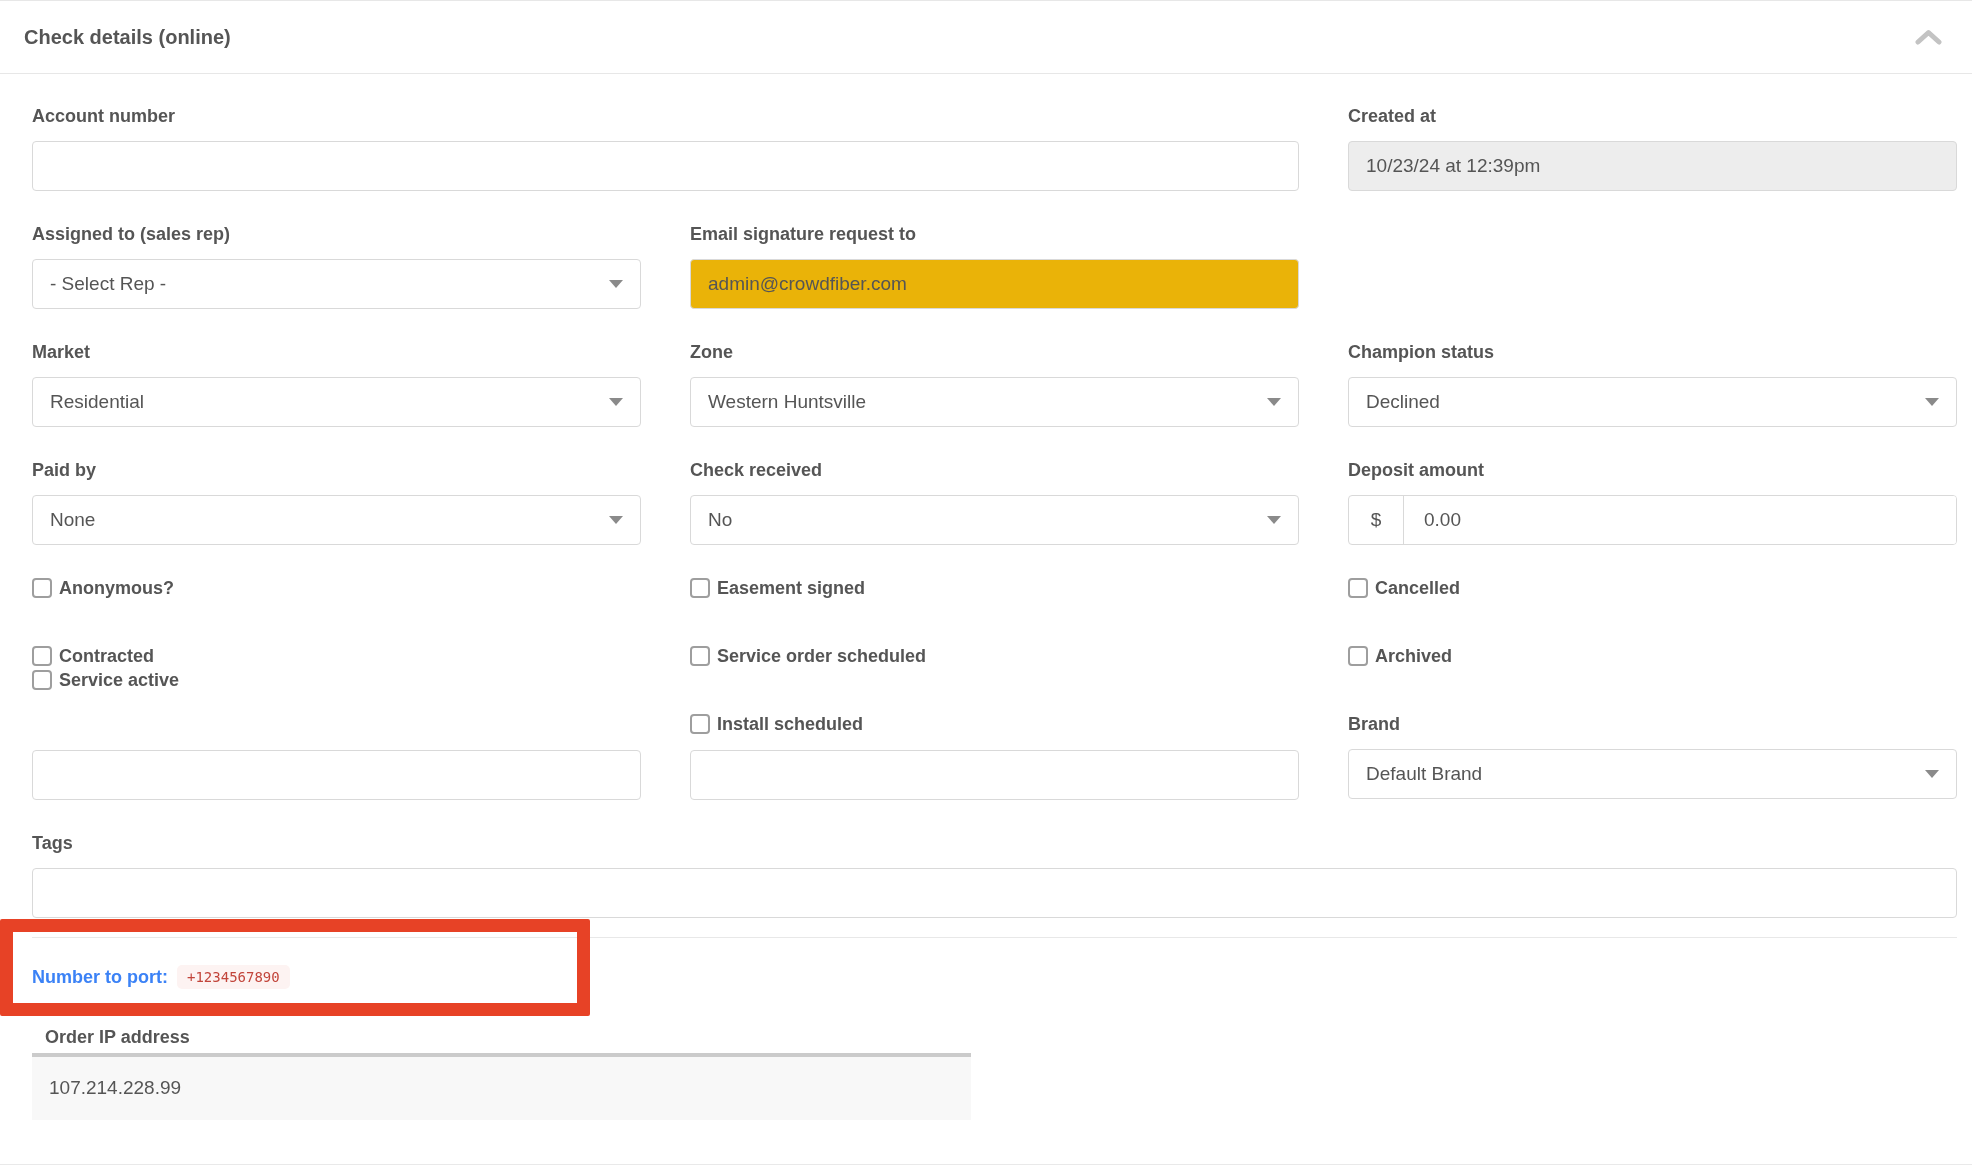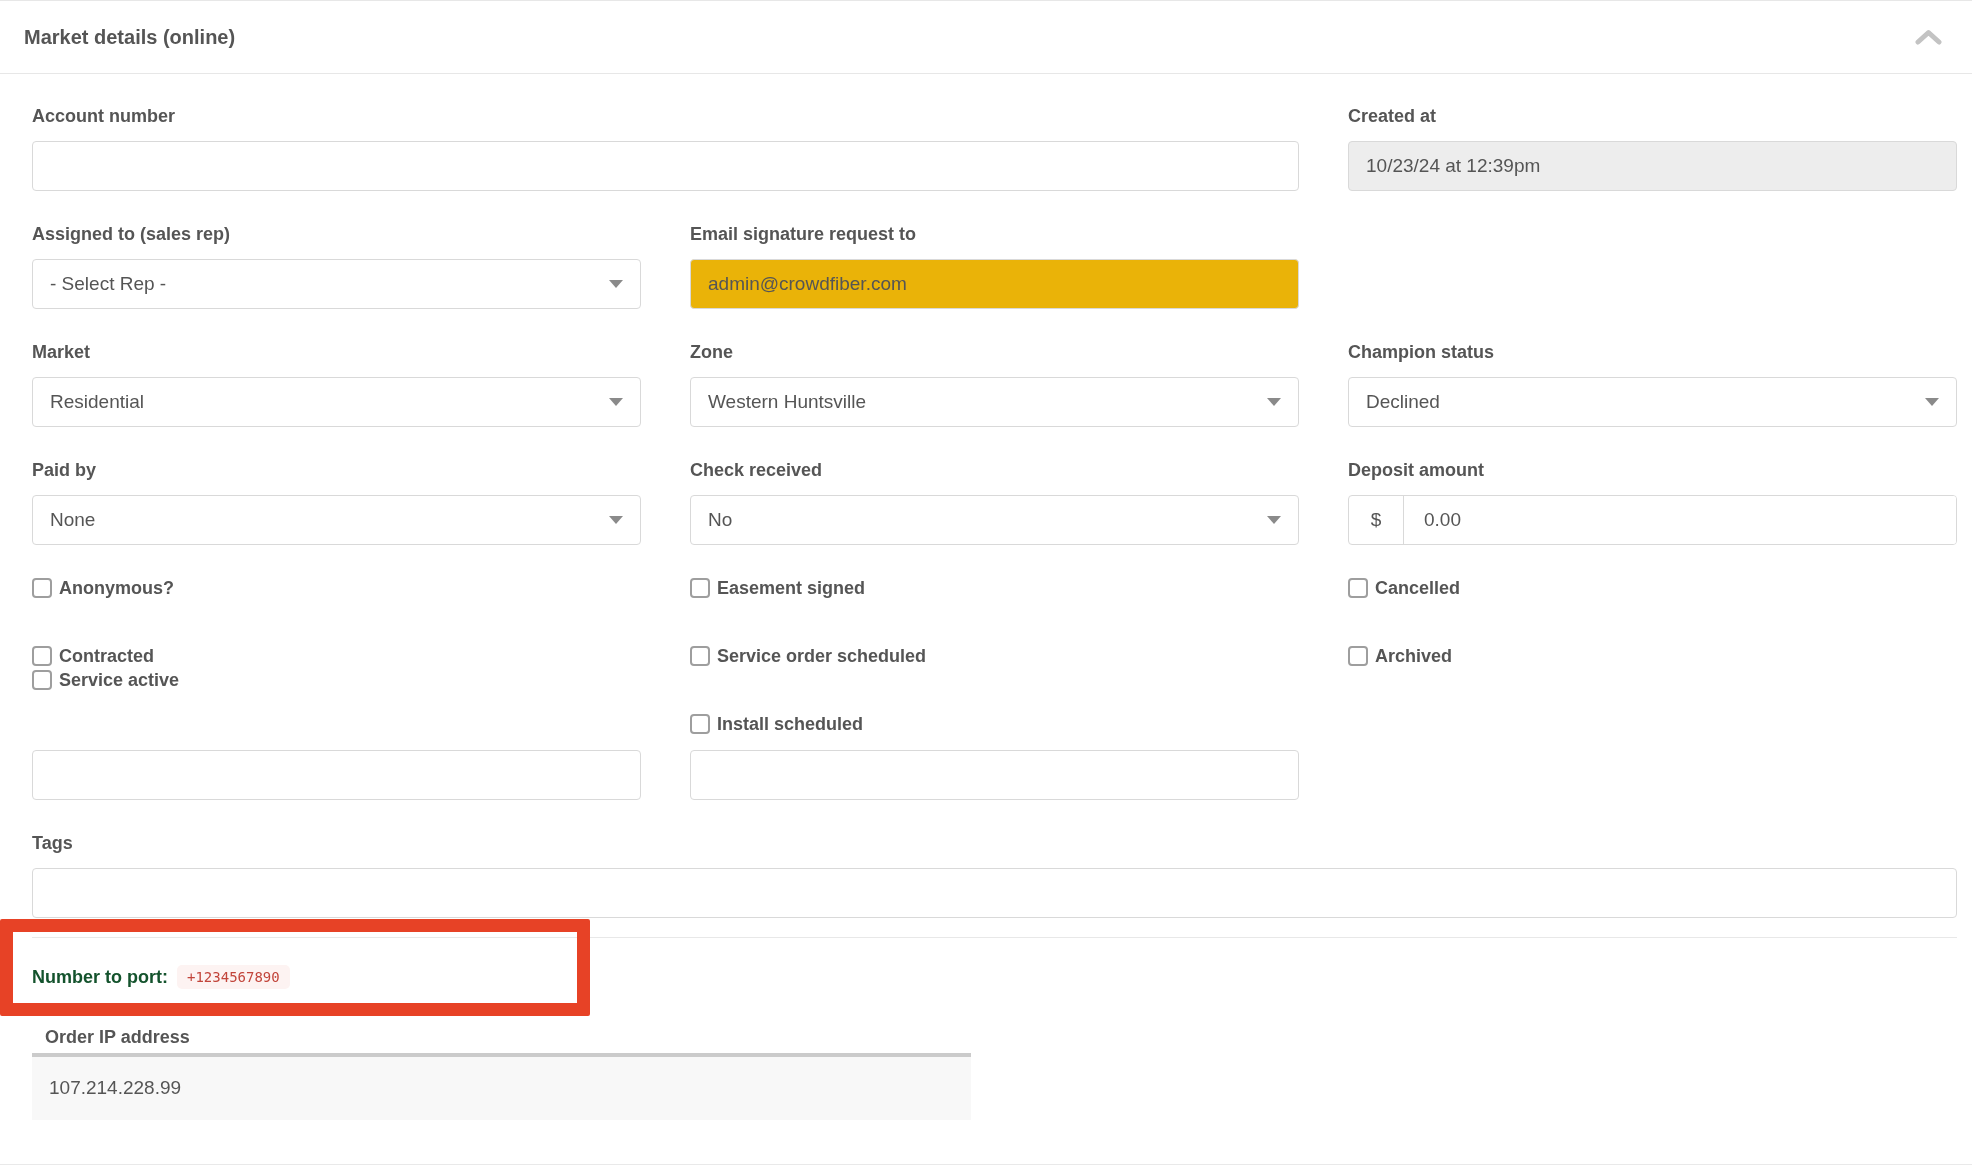--- a/index.html
+++ b/index.html
@@ -59,21 +59,21 @@
   }
   .cb-row label { font-size:18px; font-weight:bold; color:#555; margin-left:7px; cursor:pointer; }
   .sub-input { margin-top:14px; }
   .stack { margin-bottom:31px; }
   .brand-group { margin-top:0; }
 
   .divider { border:none; border-top:1px solid #e8e8e8; margin:6px 0 0 0; }
 
   .port-section { position:relative; padding-top:27px; }
   .port-line { display:flex; align-items:center; position:relative; z-index:1; }
-  .port-label { font-size:18px; font-weight:bold; color:#14532d; }
+  .port-label { font-size:18px; font-weight:bold; color:#3b82f6; }
   .port-code {
     margin-left:9px; font-family:"DejaVu Sans Mono","Liberation Mono",monospace;
     font-size:14px; padding:4px 10px; border-radius:5px;
   }
   .annotation-rect {
     position:absolute; left:-32px; top:-19px; width:590px; height:97px;
     border:13px solid #e74226; border-radius:2px; pointer-events:none; z-index:2;
     background:transparent;
   }
 
@@ -85,21 +85,21 @@
   }
 
   .bottom-line { position:absolute; left:0; right:0; bottom:3px; border-top:1px solid #e9e9e9; }
 </style>
 </head>
 <body>
 
 <div class="panel">
 
   <div class="panel-header">
-    <span class="panel-title">Market details (online)</span>
+    <span class="panel-title">Check details (online)</span>
     <button class="collapse-btn">
       <span>
         <svg width="27" height="16" viewBox="0 0 27 16">
           <polyline points="3,13 13.5,3.5 24,13" fill="none" stroke="#c3c3c3" stroke-width="5" stroke-linecap="round" stroke-linejoin="round"></polyline>
         </svg>
       </span>
     </button>
   </div>
 
   <div class="panel-body">
@@ -206,20 +206,27 @@
 
       <div class="stack">
         <div class="cb-row">
           <input type="checkbox" id="cb-canc" style="">
           <label for="cb-canc">Cancelled</label>
         </div>
         <div class="cb-row">
           <input type="checkbox" id="cb-arch" style="">
           <label for="cb-arch">Archived</label>
         </div>
+        <div class="brand-group">
+          <label class="plain-label">Brand</label>
+          <div class="control select">
+            <span>Default Brand</span>
+            <span class="caret"></span>
+          </div>
+        </div>
       </div>
 
       <div class="fg span3" style="margin-bottom:13px">
         <label>Tags</label>
         <input class="control" type="text" value="" style="">
       </div>
     </div>
 
     <hr class="divider">
 

